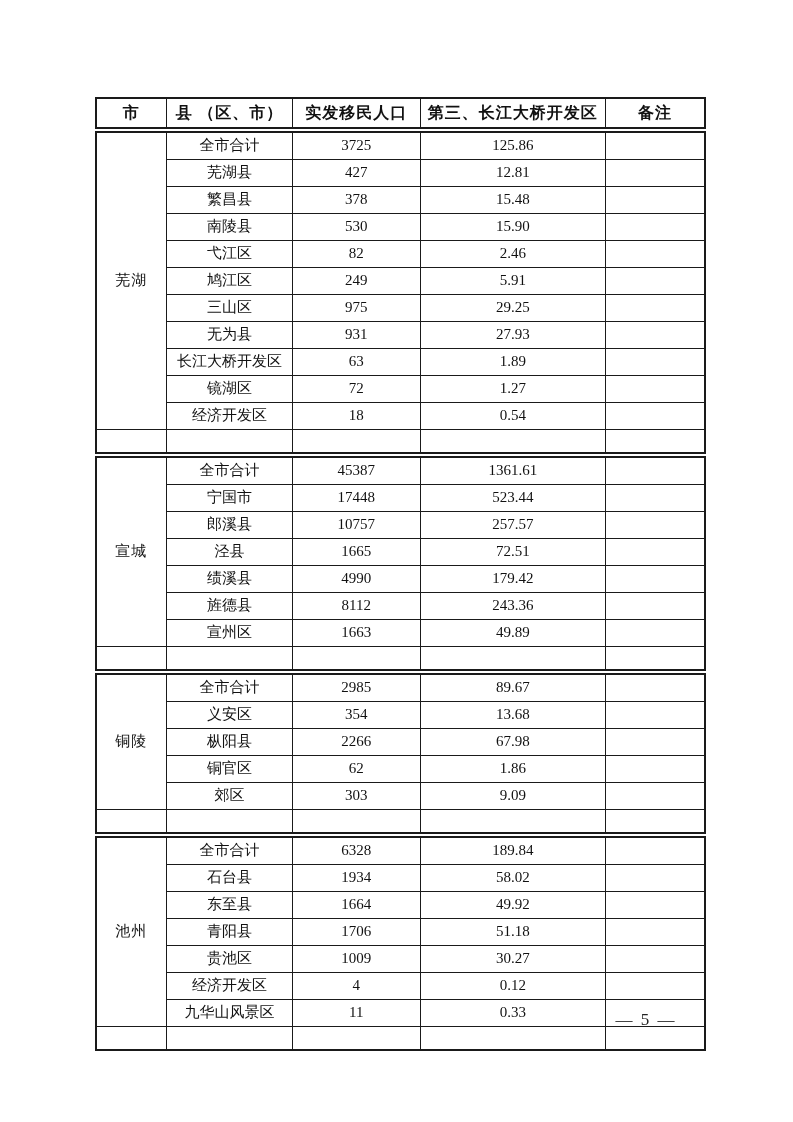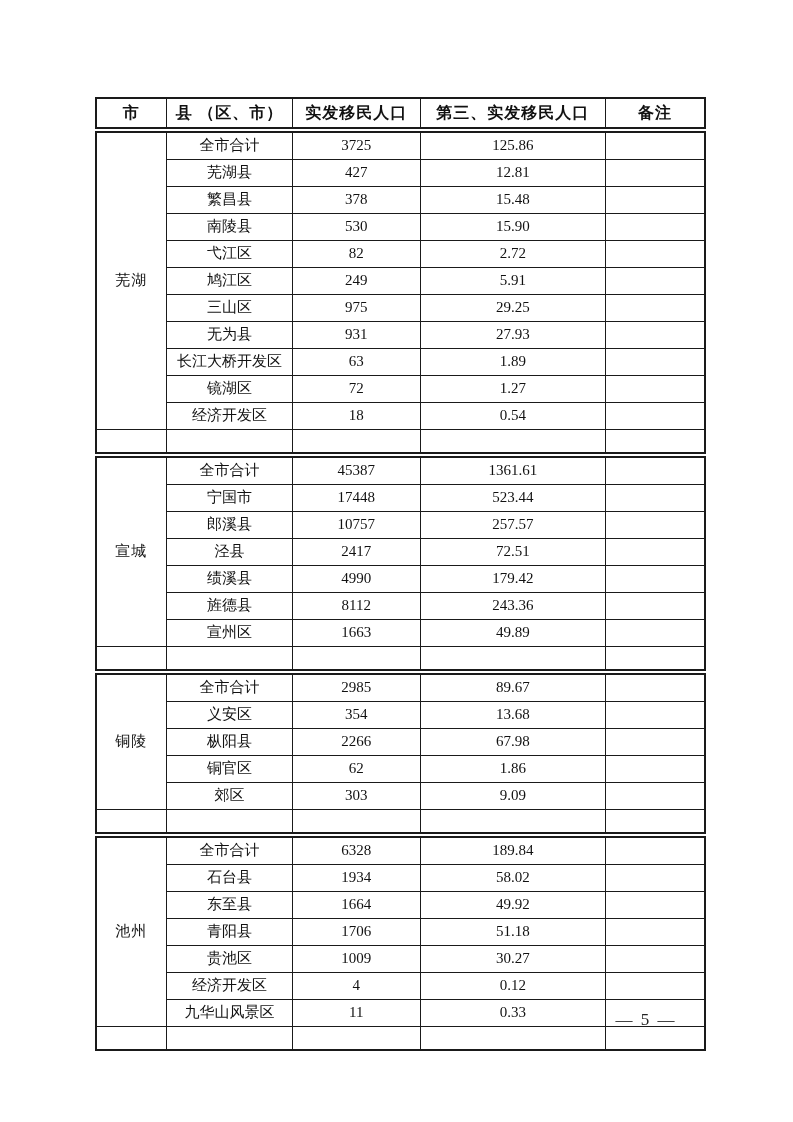--- a/index.html
+++ b/index.html
@@ -70,21 +70,21 @@
           <col style="width: 126px;">
           <col style="width: 127px;">
           <col style="width: 185px;">
           <col style="width: 99px;">
         </colgroup>
         <tbody>
           <tr>
             <th>市</th>
             <th>县 （区、市）</th>
             <th>实发移民人口</th>
-            <th>第三、实发移民人口</th>
+            <th>第三、长江大桥开发区</th>
             <th>备注</th>
           </tr>
         </tbody>
       </table>
       <table class="doc-table">
         <colgroup>
           <col style="width: 70px;">
           <col style="width: 126px;">
           <col style="width: 127px;">
           <col style="width: 185px;">
@@ -112,21 +112,21 @@
           </tr>
           <tr>
             <td class="county-cell">南陵县</td>
             <td class="num-cell">530</td>
             <td class="num-cell">15.90</td>
             <td class="remark-cell"></td>
           </tr>
           <tr>
             <td class="county-cell">弋江区</td>
             <td class="num-cell">82</td>
-            <td class="num-cell">2.72</td>
+            <td class="num-cell">2.46</td>
             <td class="remark-cell"></td>
           </tr>
           <tr>
             <td class="county-cell">鸠江区</td>
             <td class="num-cell">249</td>
             <td class="num-cell">5.91</td>
             <td class="remark-cell"></td>
           </tr>
           <tr>
             <td class="county-cell">三山区</td>
@@ -190,21 +190,21 @@
             <td class="remark-cell"></td>
           </tr>
           <tr>
             <td class="county-cell">郎溪县</td>
             <td class="num-cell">10757</td>
             <td class="num-cell">257.57</td>
             <td class="remark-cell"></td>
           </tr>
           <tr>
             <td class="county-cell">泾县</td>
-            <td class="num-cell">2417</td>
+            <td class="num-cell">1665</td>
             <td class="num-cell">72.51</td>
             <td class="remark-cell"></td>
           </tr>
           <tr>
             <td class="county-cell">绩溪县</td>
             <td class="num-cell">4990</td>
             <td class="num-cell">179.42</td>
             <td class="remark-cell"></td>
           </tr>
           <tr>

